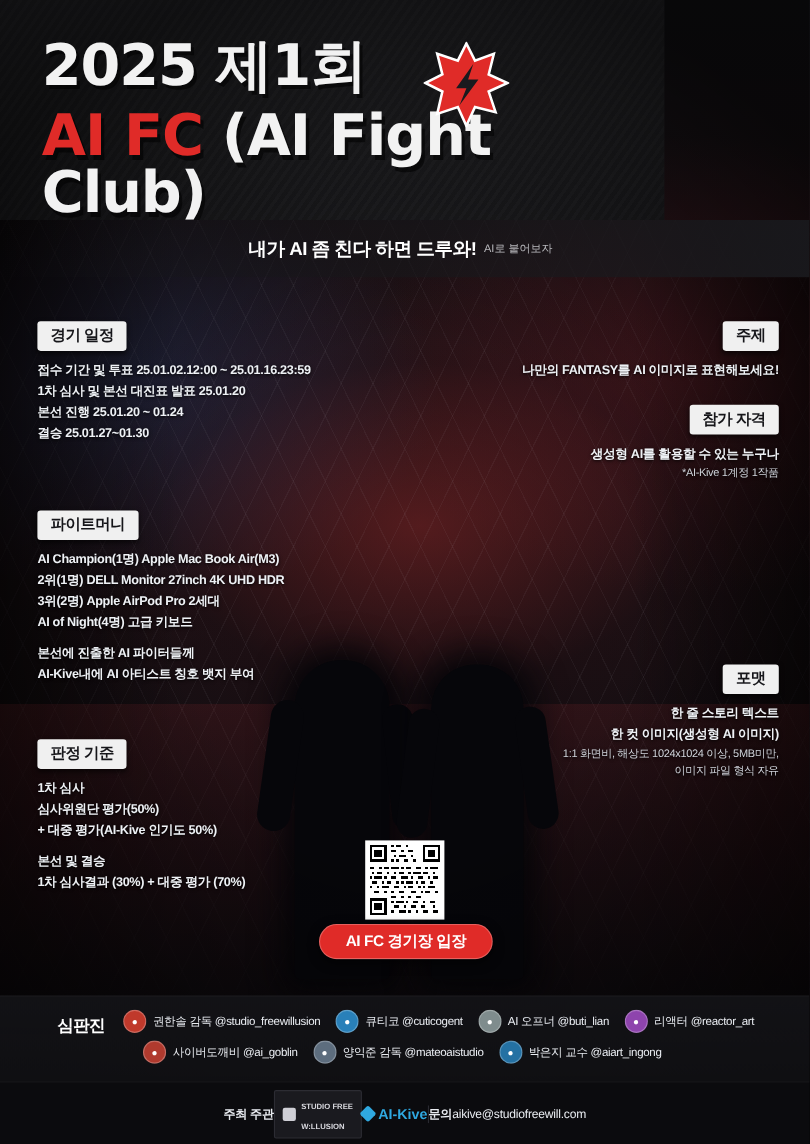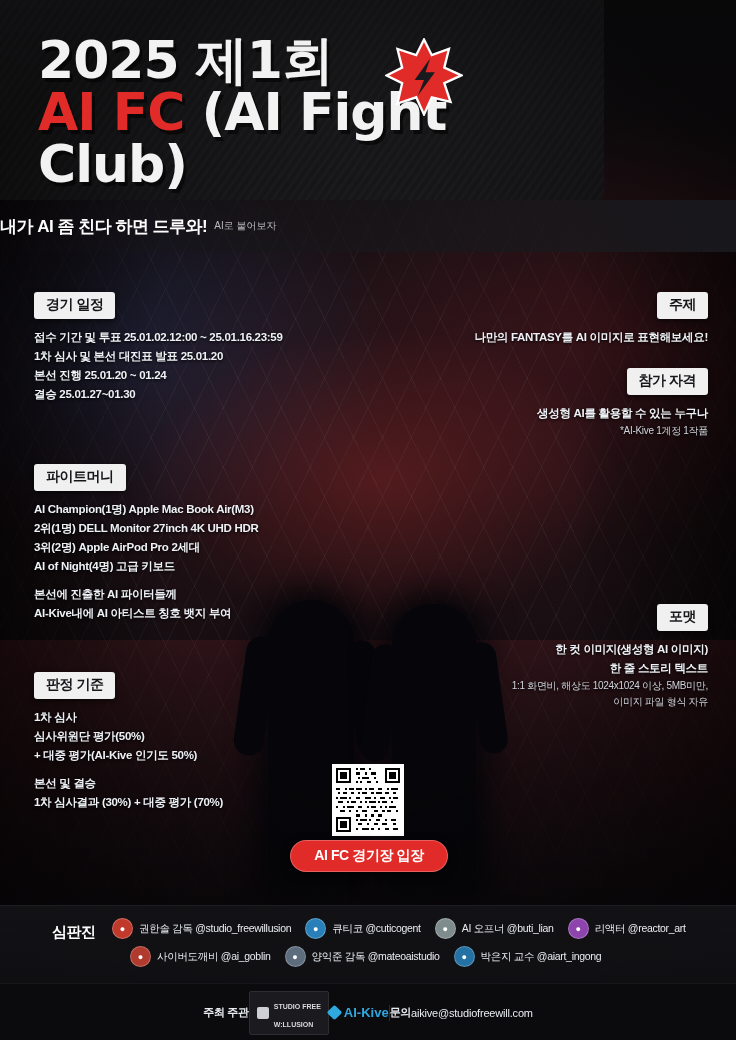--- a/index.html
+++ b/index.html
@@ -29,33 +29,33 @@
     content:"";position:absolute;left:0;top:0;width:100%;height:100%;
     background:repeating-linear-gradient(125deg, rgba(255,255,255,.02) 0 3px, rgba(0,0,0,.05) 3px 7px);
   }
   .title-wrap{position:absolute;left:38px;top:34px;z-index:3;}
   .t-line1{
     font-size:52px;font-weight:bold;color:#f2f2f2;letter-spacing:-1px;
     line-height:1;text-shadow:3px 4px 0 rgba(0,0,0,.55);
     font-family:"DejaVu Sans", sans-serif;
   }
   .t-line2{
-    margin-top:0;font-size:52px;font-weight:bold;line-height:1;letter-spacing:-1px;
+    margin-top:12px;font-size:52px;font-weight:bold;line-height:1;letter-spacing:-1px;
     font-family:"DejaVu Sans", sans-serif;
     text-shadow:3px 4px 0 rgba(0,0,0,.55);
   }
   .t-red{color:#e02b28;}
   .t-white{color:#f2f2f2;}
   .burst{
     position:absolute;left:385px;top:38px;width:78px;height:78px;z-index:4;
   }
   .sub-bar{
     position:absolute;right:0;top:200px;width:736px;height:52px;
     background:linear-gradient(90deg,rgba(18,18,20,0) 0%,rgba(22,22,25,.55) 40%,rgba(26,26,30,.9) 100%);
-    display:flex;align-items:center;justify-content:flex-start;
+    display:flex;align-items:center;justify-content:center;
     padding-right:8px;box-sizing:border-box;
   }
   .sub-bar .big{font-size:17px;font-weight:bold;color:#ffffff;letter-spacing:-.5px;}
   .sub-bar .small{font-size:10px;color:#b9b9bd;margin-left:7px;}
 
   
   .cage{
     position:absolute;left:0;top:200px;width:736px;height:700px;
     background:
       linear-gradient(90deg,rgba(0,0,0,.55) 0%,rgba(0,0,0,0) 22%,rgba(0,0,0,0) 78%,rgba(0,0,0,.55) 100%),
@@ -237,22 +237,22 @@
     <div class="lines">
       <div>생성형 AI를 활용할 수 있는 누구나</div>
       <div class="sm">*AI-Kive 1계정 1작품</div>
     </div>
   </div>
 
 
   <div class="blk right" id="format">
     <span class="tag">포맷</span>
     <div class="lines">
+      <div>한 줄 스토리 텍스트</div>
       <div>한 컷 이미지(생성형 AI 이미지)</div>
-      <div>한 줄 스토리 텍스트</div>
       <div class="sm">1:1 화면비, 해상도 1024x1024 이상, 5MB미만,</div>
       <div class="sm">이미지 파일 형식 자유</div>
     </div>
   </div>
 
   <div class="qr">
     <svg width="64" height="64" viewBox="0 0 29 29" shape-rendering="crispEdges">
       <rect width="29" height="29" fill="#fff"></rect>
       <g fill="#000">
         <rect x="0" y="0" width="7" height="7"></rect>

